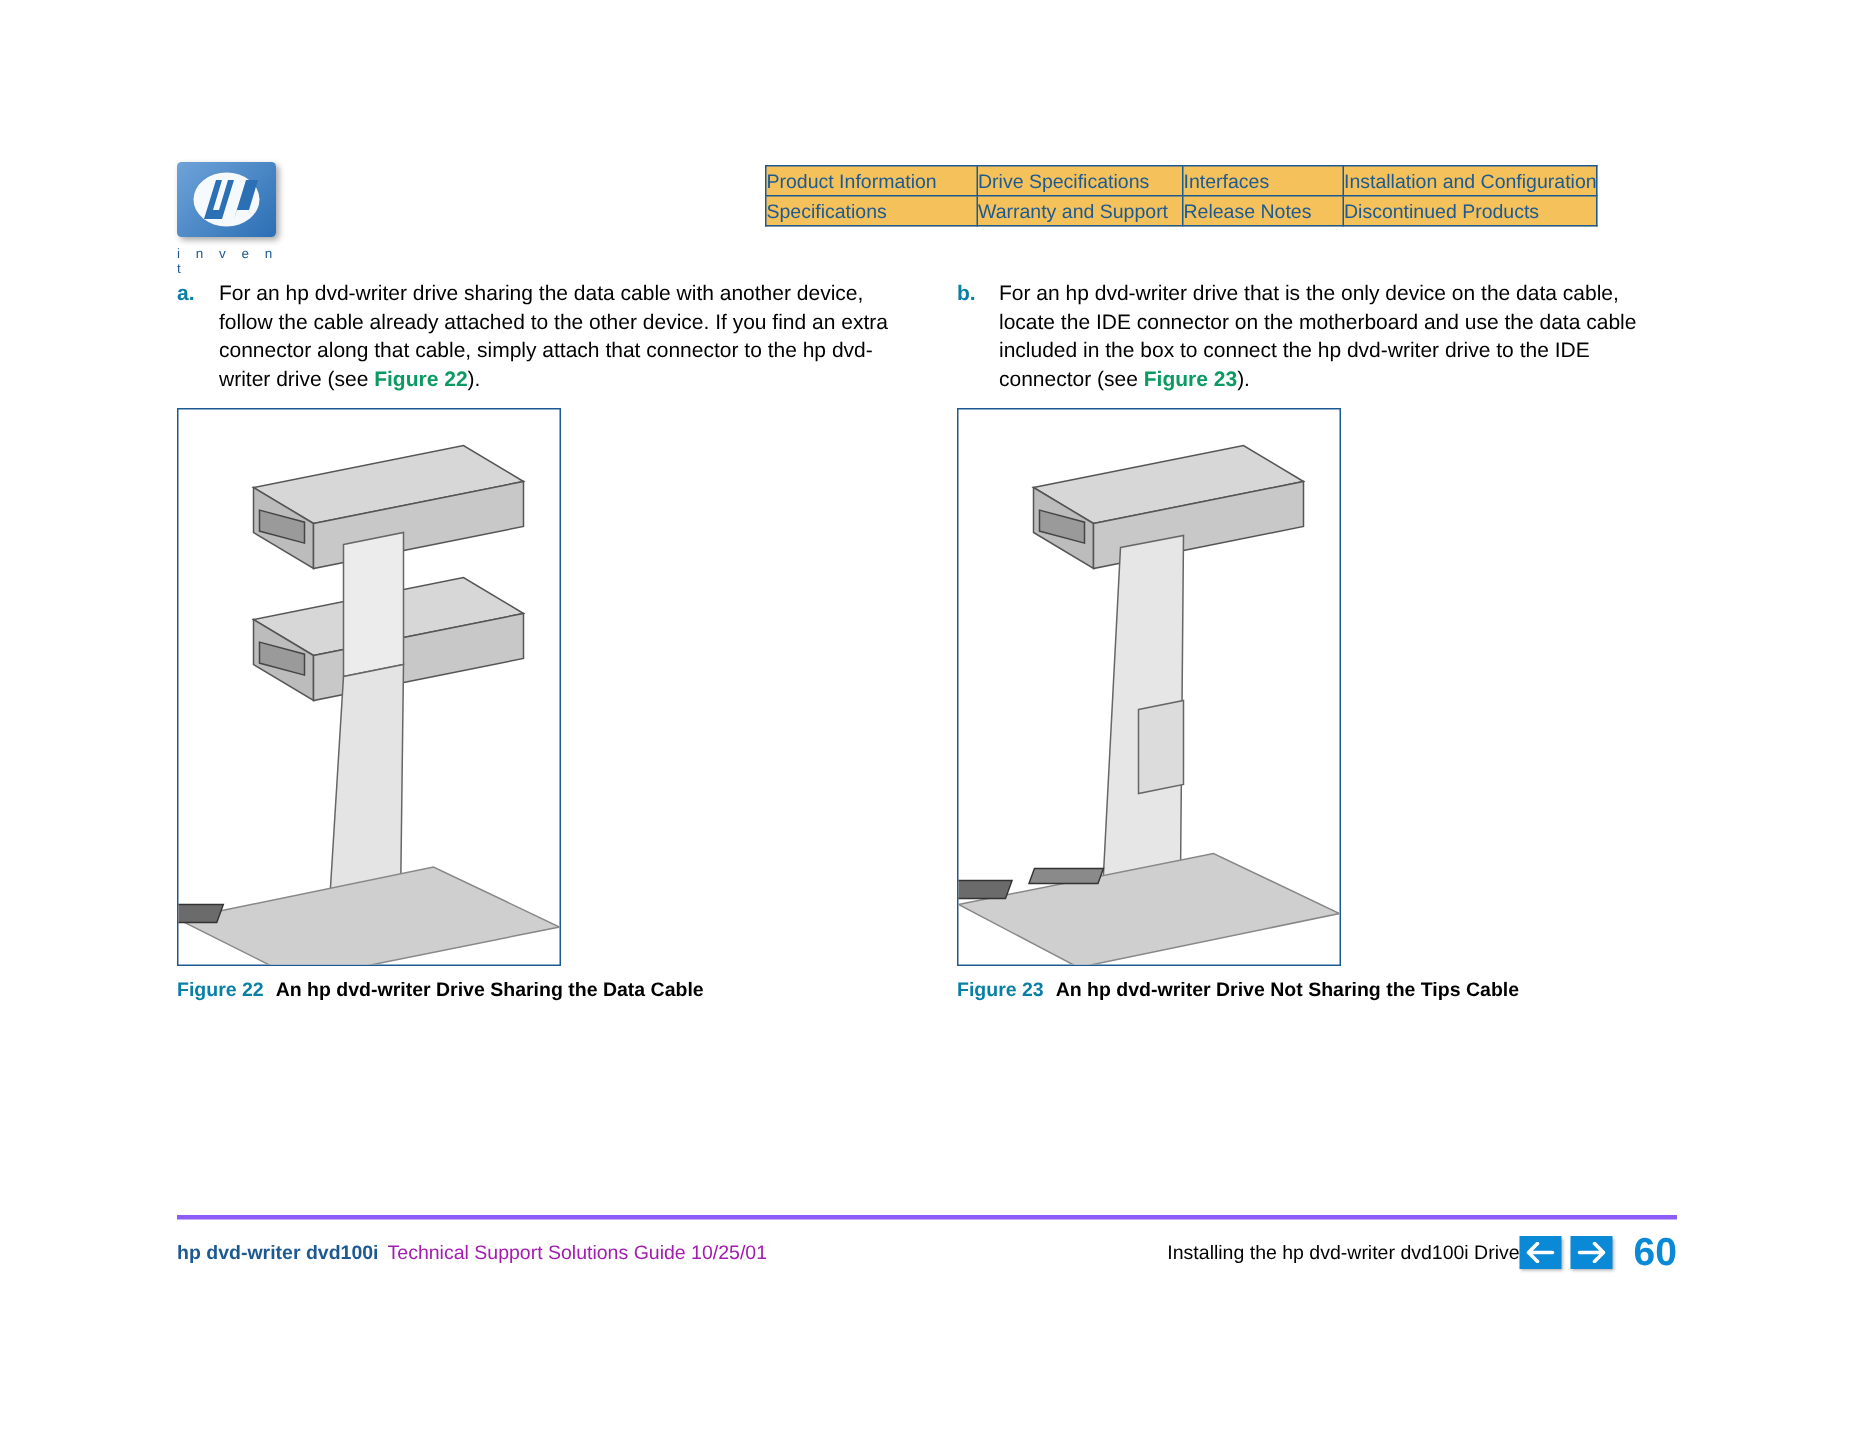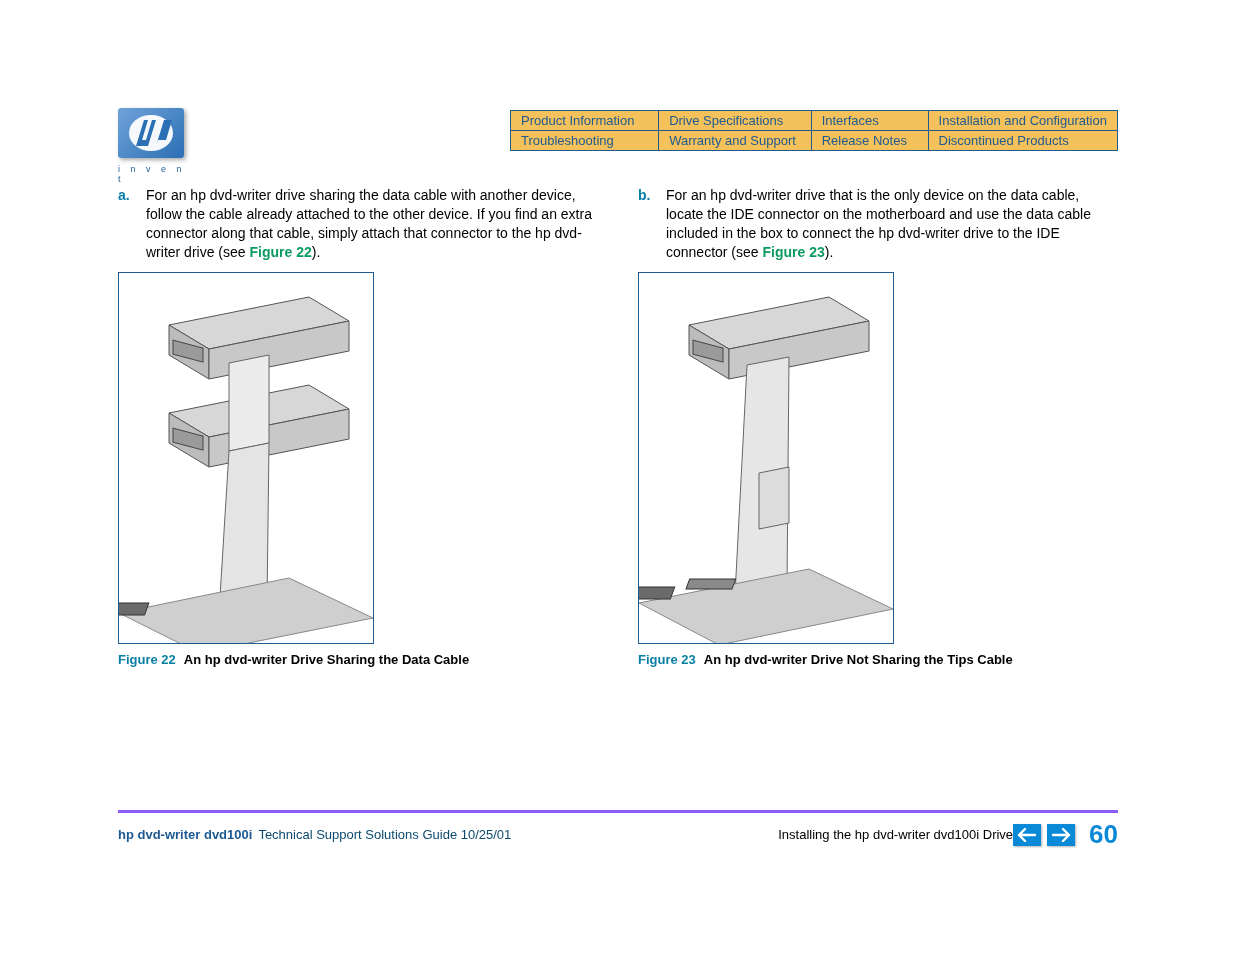--- a/index.html
+++ b/index.html
@@ -47,21 +47,21 @@
     position: absolute;
     left: 392px;
     top: 0;
     border-collapse: collapse;
     font-size: 13px;
     font-family: "Trebuchet MS", "Segoe UI", Arial, sans-serif;
     background: #f4c15a;
   }
   .nav-table td {
     border: 1px solid #1e5a92;
-    padding: 2px 10px;
+    padding: 2px 0;
     color: #1e5a92;
     white-space: nowrap;
   }
   .nav-table td.col0 { width: 140px; }
   .nav-table td.col1 { width: 136px; }
   .nav-table td.col2 { width: 106px; margin-left: 28px; }
   .nav-table td.col3 { width: 166px; }
 
   .content {
     position: absolute;
@@ -120,21 +120,21 @@
     display: flex;
     align-items: center;
     font-size: 13px;
     font-family: "Trebuchet MS", Arial, sans-serif;
   }
   .footer .prod {
     color: #1e5a92;
     font-weight: bold;
     margin-right: 6px;
   }
-  .footer .guide { color: #0c4a6e; }
+  .footer .guide { color: #a21caf; }
   .footer .spacer { flex: 1; }
   .footer .section { color:#000; }
   .nav-arrows {
     display: flex;
     gap: 6px;
     align-items: center;
   }
   .arrow-btn {
     width: 28px;
     height: 22px;
@@ -170,21 +170,21 @@
 
   <table class="nav-table">
     <tbody>
         <tr>
       <td class="col0">Product Information</td>
       <td class="col1">Drive Specifications</td>
       <td class="col2">Interfaces</td>
       <td class="col3">Installation and Configuration</td>
     </tr>
     <tr>
-      <td class="col0">Troubleshooting</td>
+      <td class="col0">Specifications</td>
       <td class="col1">Warranty and Support</td>
       <td class="col2">Release Notes</td>
       <td class="col3">Discontinued Products</td>
     </tr>
   </tbody>
     </table>
 
   <div class="content">
 
     <div class="col">

